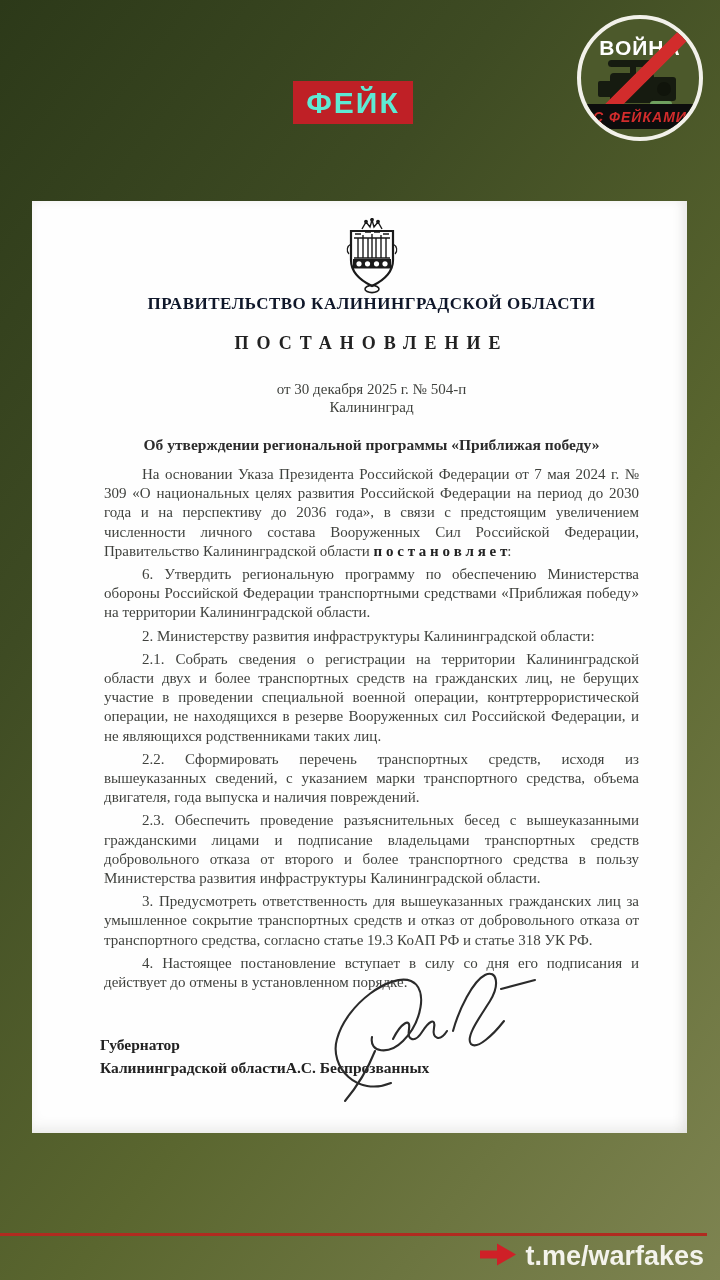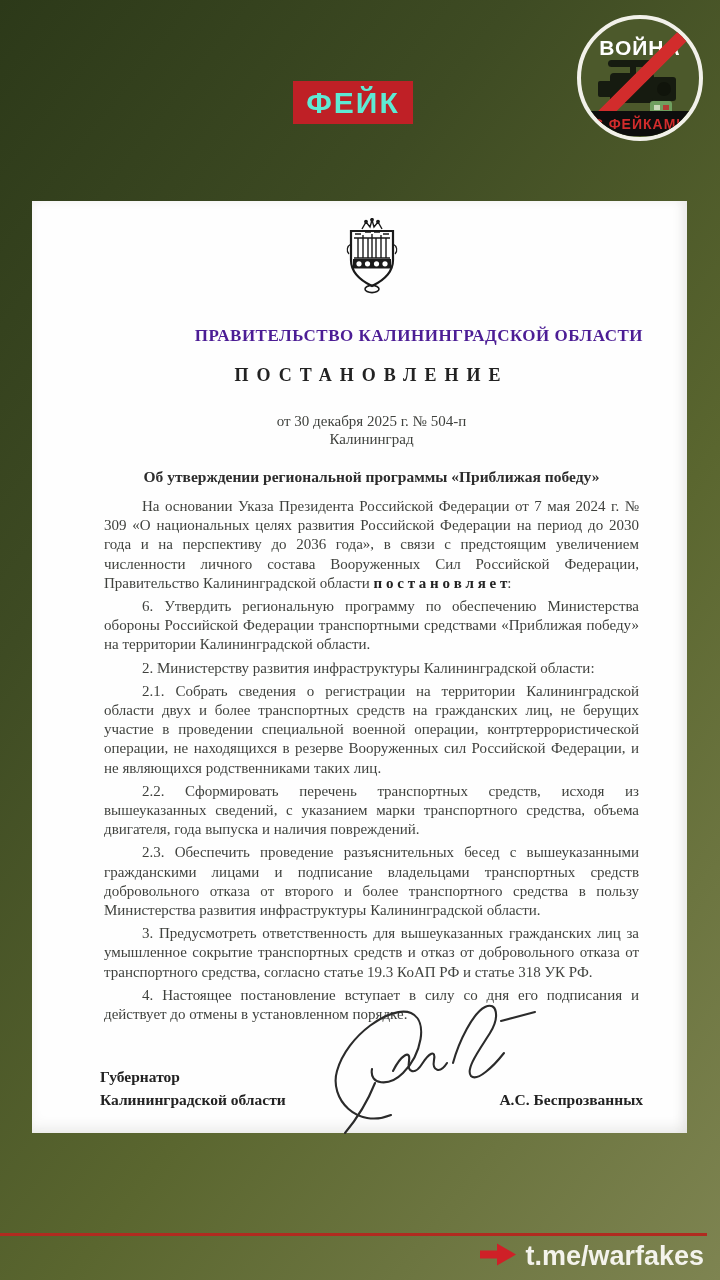--- a/index.html
+++ b/index.html
@@ -30,61 +30,61 @@
   .logo-top-text{
     position:absolute;left:0;top:17px;width:100%;
     text-align:center;color:#fff;font-weight:bold;font-size:21px;letter-spacing:1px;
   }
   .logo-camera{position:absolute;left:13px;top:40px;}
   .logo-stripe{
     position:absolute;left:53px;top:-8px;width:13px;height:134px;
     background:#d22c2c;transform:rotate(45deg);border-radius:2px;
   }
   .logo-bottom-strip{
-    position:absolute;left:-5px;top:92px;width:128px;height:25px;
+    position:absolute;left:-5px;top:85px;width:128px;height:25px;
     background:#0d0d0d;
-    display:flex;align-items:center;justify-content:center;
+    display:flex;align-items:center;justify-content:center;font-style:italic;
   }
   .logo-bottom-text{color:#d22c2c;font-weight:bold;font-size:14px;letter-spacing:1px;}
 
   
   .doc{
     position:absolute;left:32px;top:201px;width:655px;height:932px;
     background:#fefefe;
     box-shadow:inset -6px 0 10px rgba(60,60,50,.08), inset 0 -8px 12px rgba(60,60,50,.06);
     box-sizing:border-box;
     padding:17px 44px 0 68px;
     font-family:"Liberation Serif",serif;
     color:#3f413d;
   }
   .doc-emblem{display:flex;justify-content:center;}
   .doc-org{
-    text-align:right;font-weight:bold;font-size:17px;letter-spacing:.5px;
-    color:#4c1d95;margin-top:32px;white-space:nowrap;
+    text-align:center;font-weight:bold;font-size:17px;letter-spacing:.5px;
+    color:#0f172a;margin-top:0;white-space:nowrap;
   }
   .doc-type{
     text-align:center;font-weight:bold;font-size:18px;letter-spacing:8px;
     color:#222;margin-top:19px;
   }
   .doc-date{ text-align:center;font-size:15px;margin-top:27px;}
   .doc-city{ text-align:center;font-size:15px;margin-top:1px;}
   .doc-title{
     text-align:center;font-weight:bold;font-size:15.5px;color:#2c2c2c;margin-top:20px;
   }
   .doc-body{margin-top:11px;}
   .doc-body p, .para{
     margin:4px;font-size:15px;line-height:19.2px;
     text-align:justify;text-indent:38px;
   }
   .bold-spaced{font-weight:bold;color:#222;}
 
   
   .sig-row{
     position:relative;margin-top:41px;
-    display:flex;justify-content:space-between;align-items:flex-end;
+    display:flex;align-items:flex-end;
   }
   .sig-left{font-weight:bold;font-size:15.5px;line-height:23px;color:#222;}
   .sig-right{font-weight:bold;font-size:15.5px;color:#222;padding-bottom:2px;}
   .sig-scrawl{position:absolute;left:205px;top:-78px;width:240px;height:150px;pointer-events:none;}
 
   
   .footer-line{
     position:absolute;left:0;top:1233px;width:707px;height:3px;background:#b02b20;
   }
   .footer{

